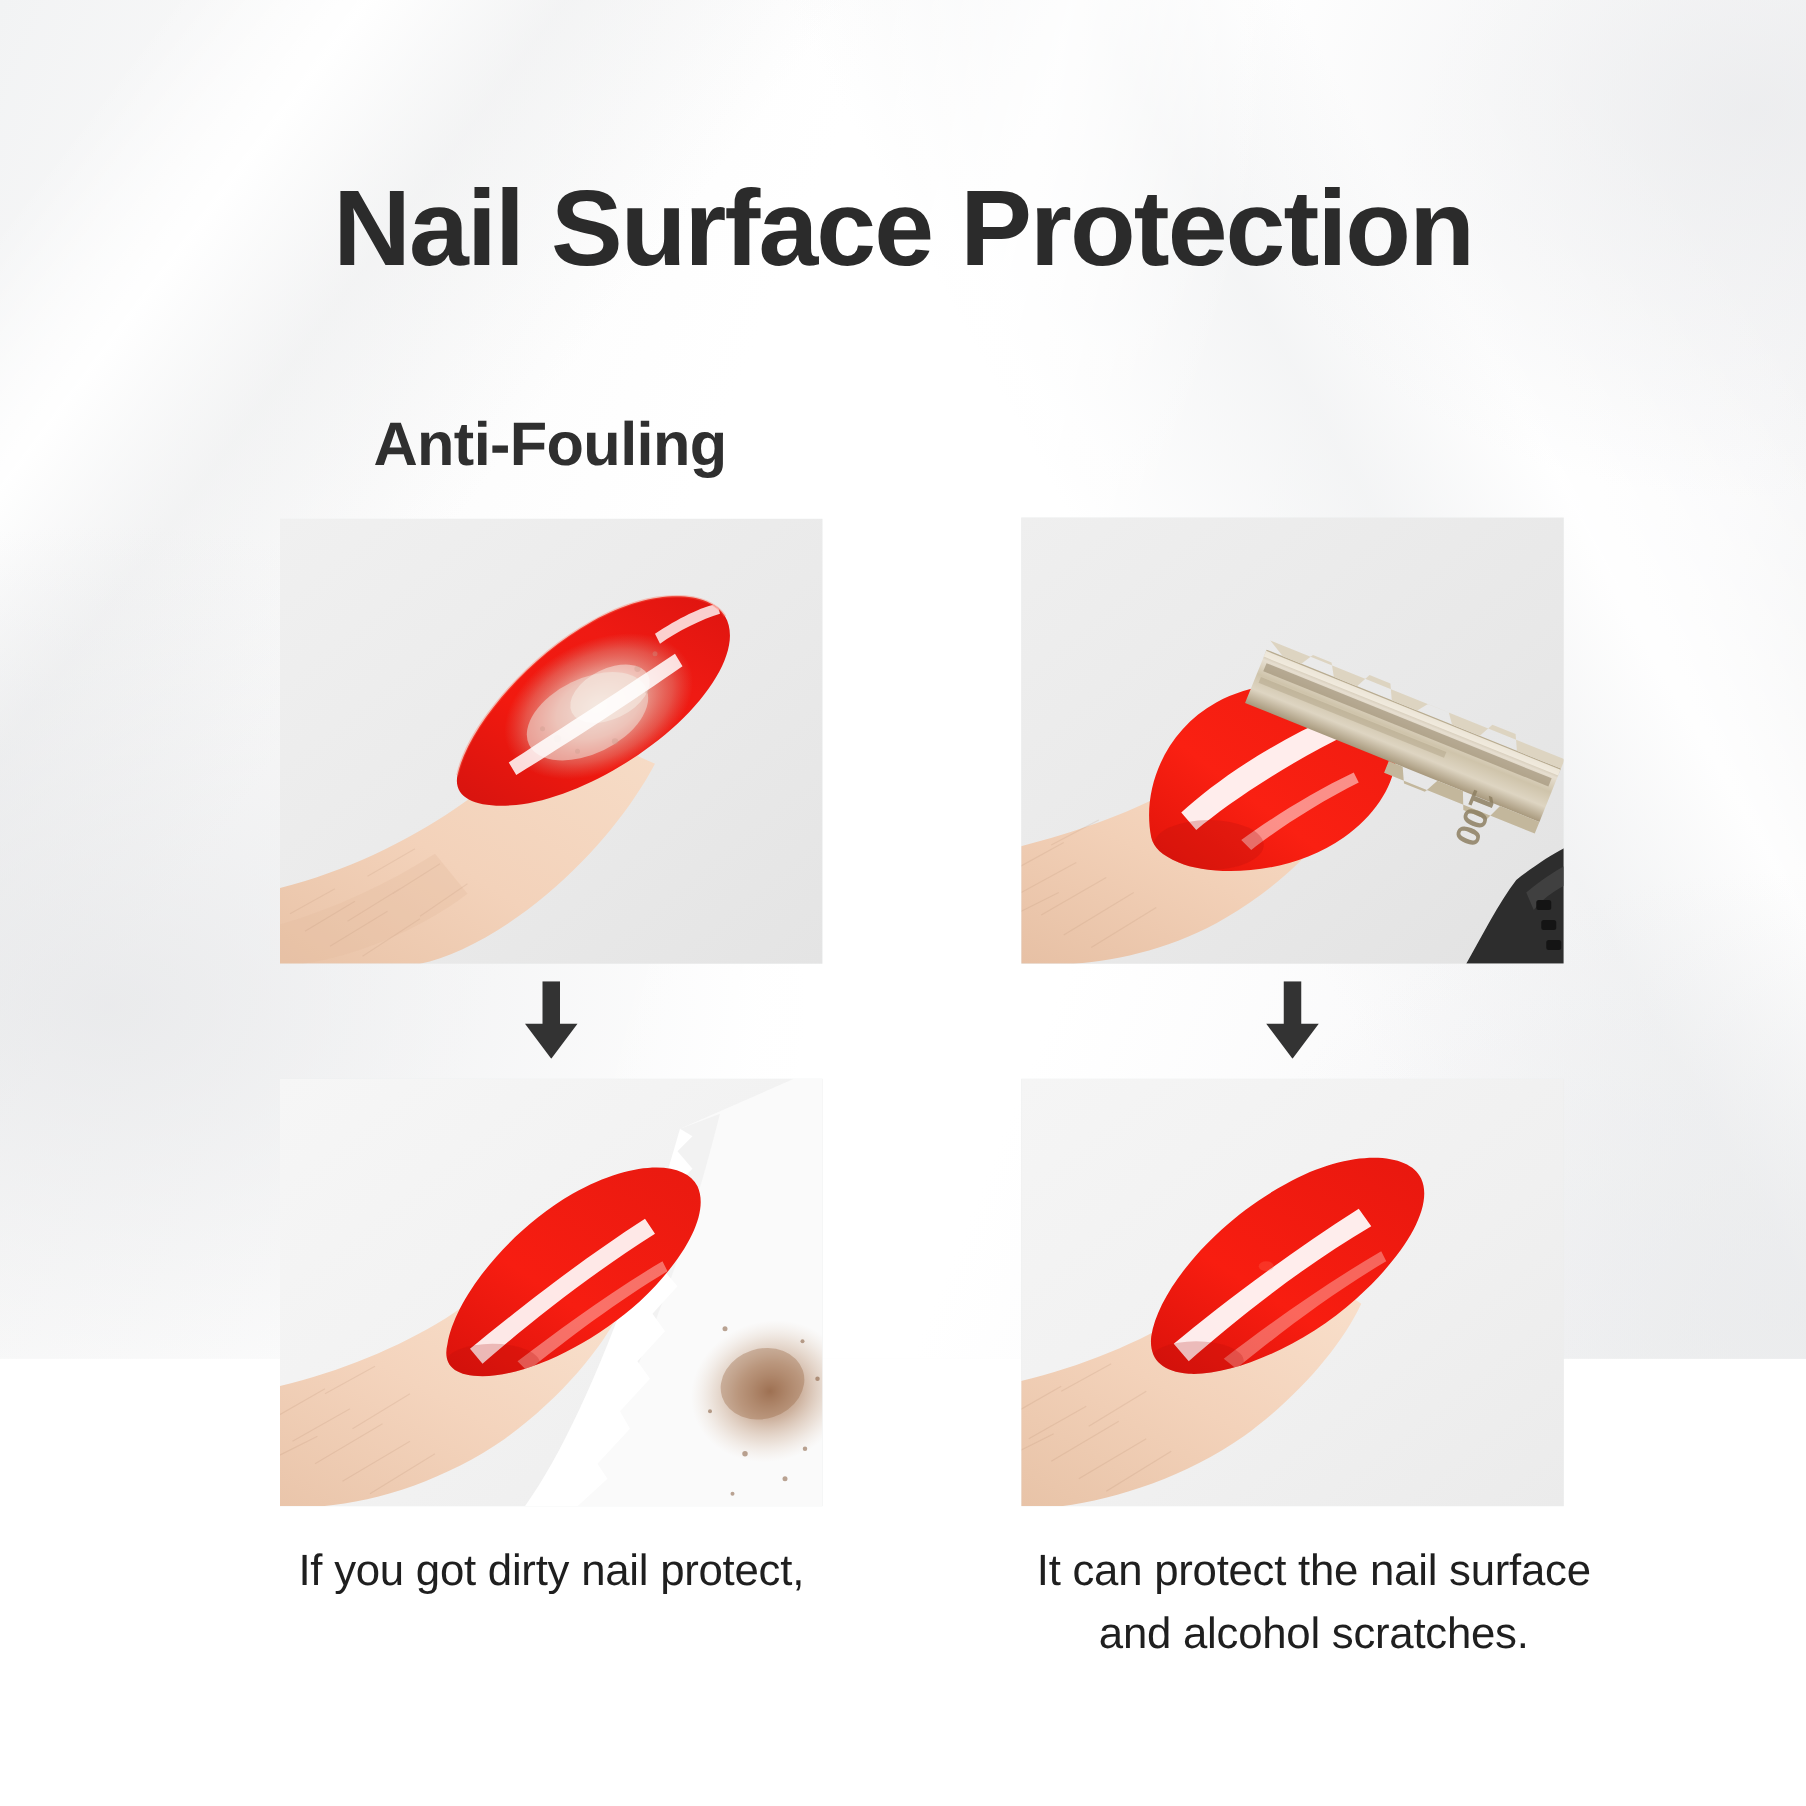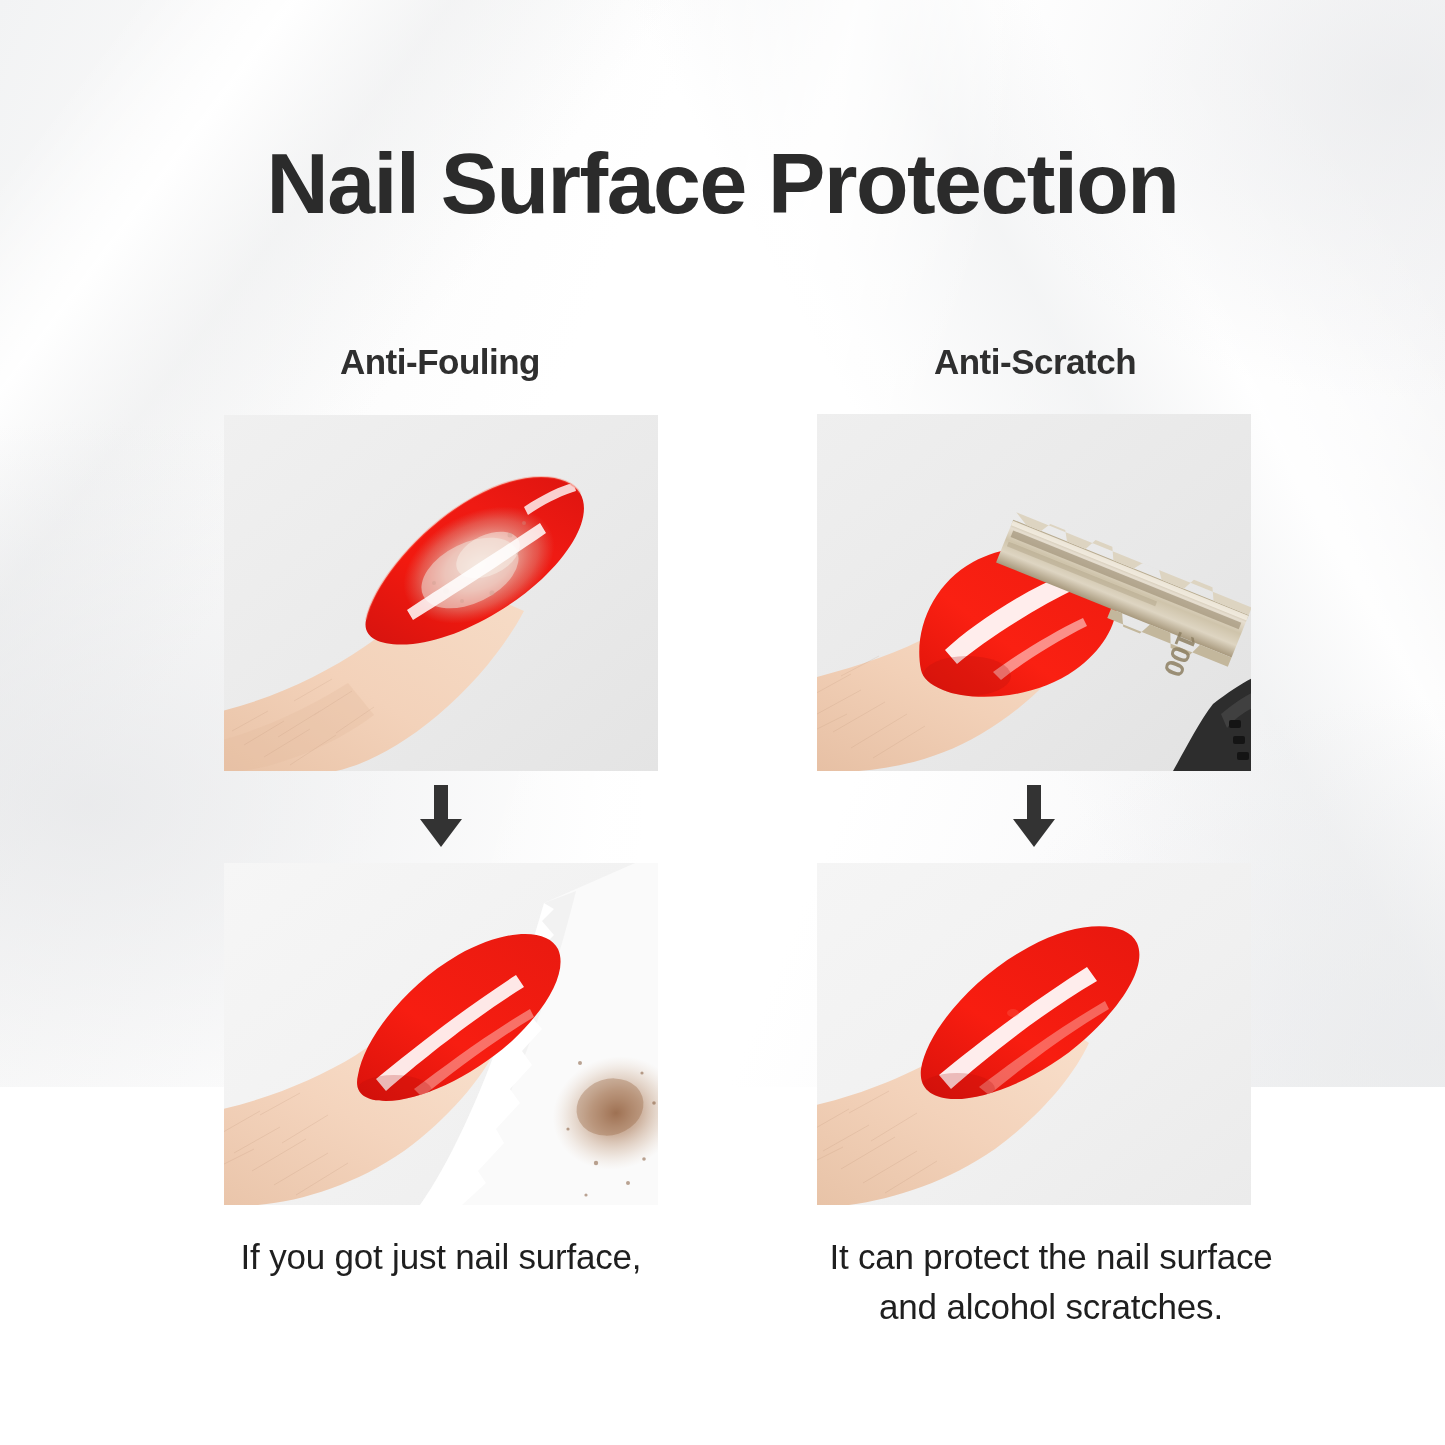--- a/index.html
+++ b/index.html
@@ -58,22 +58,22 @@
     text-align:center;
     font-size:86px;
     font-weight:bold;
     letter-spacing:-1.5px;
     color:#2b2b2b;
   }
 
   
   .col-head {
     position:absolute;
-    top:342px;
-    font-size:35px;
+    top:328px;
+    font-size:49px;
     font-weight:bold;
     letter-spacing:-.5px;
     color:#2f2f2f;
     text-align:center;
     width:440px;
   }
   .col-head.left  { left:220px; }
   .col-head.right { left:815px; }
 
   
@@ -120,21 +120,20 @@
 
   <div class="bg-layer bg-base"></div>
   <div class="bg-layer bg-sheen-a"></div>
   <div class="bg-layer bg-sheen-b"></div>
   <div class="bg-layer bg-sheen-c"></div>
   <div class="bg-layer bg-sheen-d"></div>
 
   <div class="title">Nail Surface Protection</div>
 
   <div class="col-head left">Anti-Fouling</div>
-  <div class="col-head right">Anti-Scratch</div>
 
   <div class="photo" id="photo-tl">
     <svg viewBox="0 0 434 356" preserveAspectRatio="xMidYMid slice">
       <defs>
         <linearGradient id="tlBg" x1="0" y1="0" x2="1" y2="1">
           <stop offset="0%" stop-color="#f0f0f0"></stop>
           <stop offset="55%" stop-color="#eaeaea"></stop>
           <stop offset="100%" stop-color="#e4e4e4"></stop>
         </linearGradient>
         <linearGradient id="tlSkin" x1="0" y1="1" x2="1" y2="0">
@@ -438,21 +437,21 @@
                  C222 152 168 196 134 226 Z" fill="#ffffff" opacity=".92"></path>
         <path d="M162 224 C196 198 240 166 288 138 L292 146
                  C248 172 206 204 172 232 Z" fill="#ffd6cf" opacity=".4"></path>
         <ellipse cx="140" cy="226" rx="38" ry="16" fill="#b30f09" opacity=".22"></ellipse>
         <ellipse cx="196" cy="150" rx="6" ry="4" fill="#ff6a55" opacity=".3"></ellipse>
       </g>
     </svg>
   </div>
 
   <div class="caption left">
-    <span class="line">If you got just nail surface,</span>
+    <span class="line">If you got dirty nail protect,</span>
   </div>
 
   <div class="caption right">
     <span class="line">It can protect the nail surface</span>
     <span class="line">and alcohol scratches.</span>
   </div>
 
 </div>
 
 </body></html>

